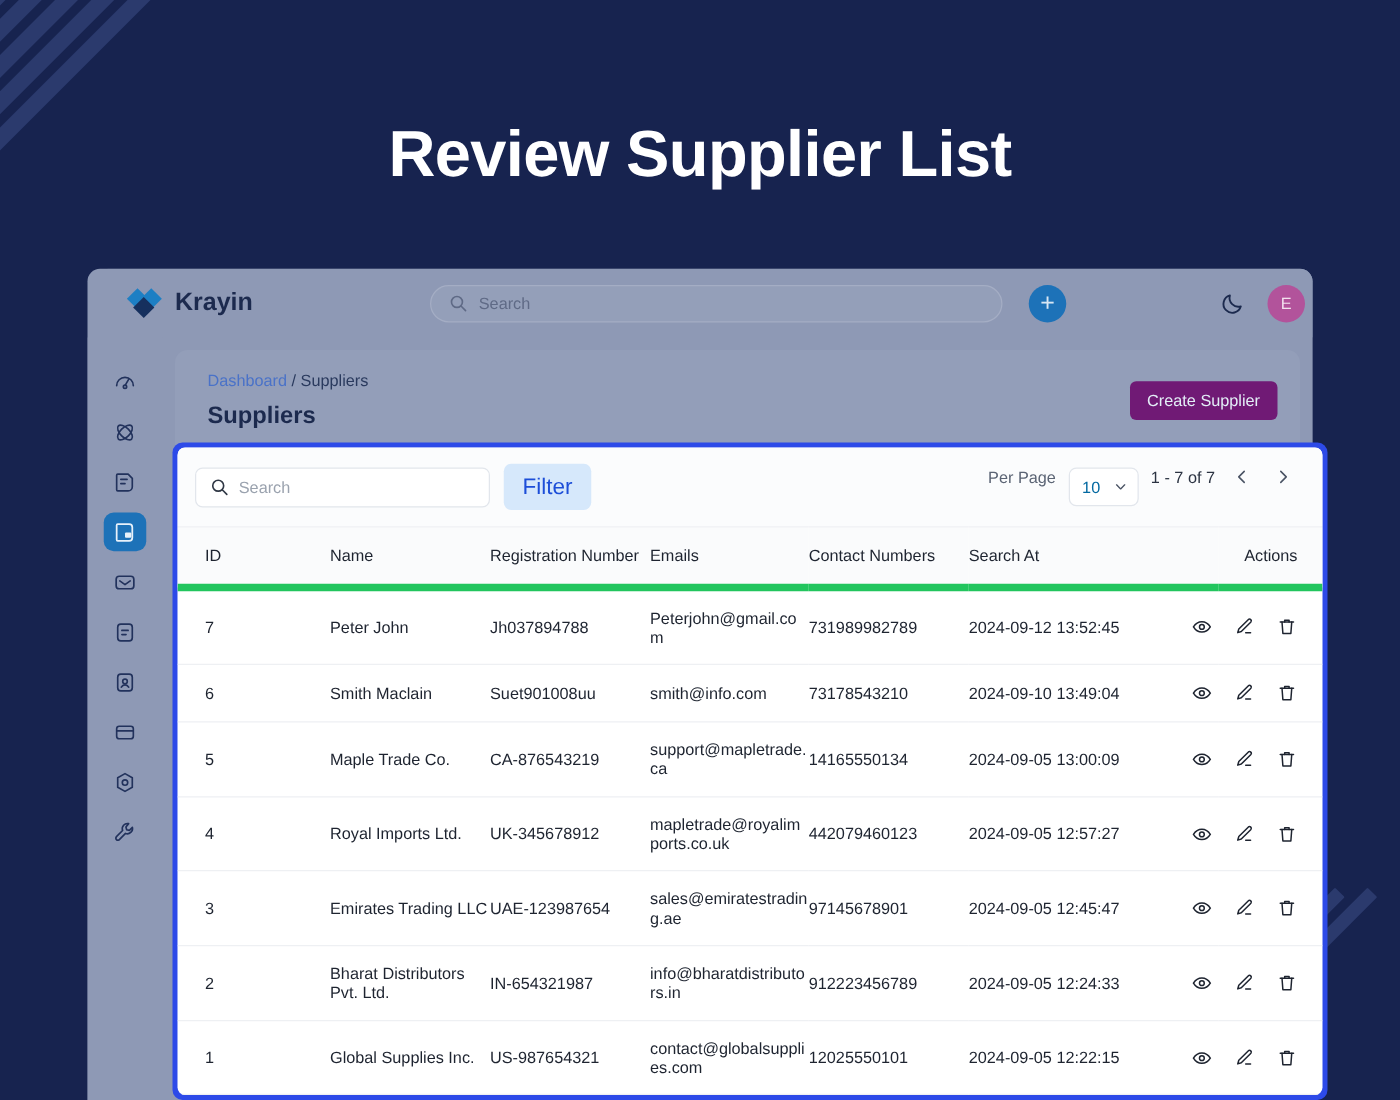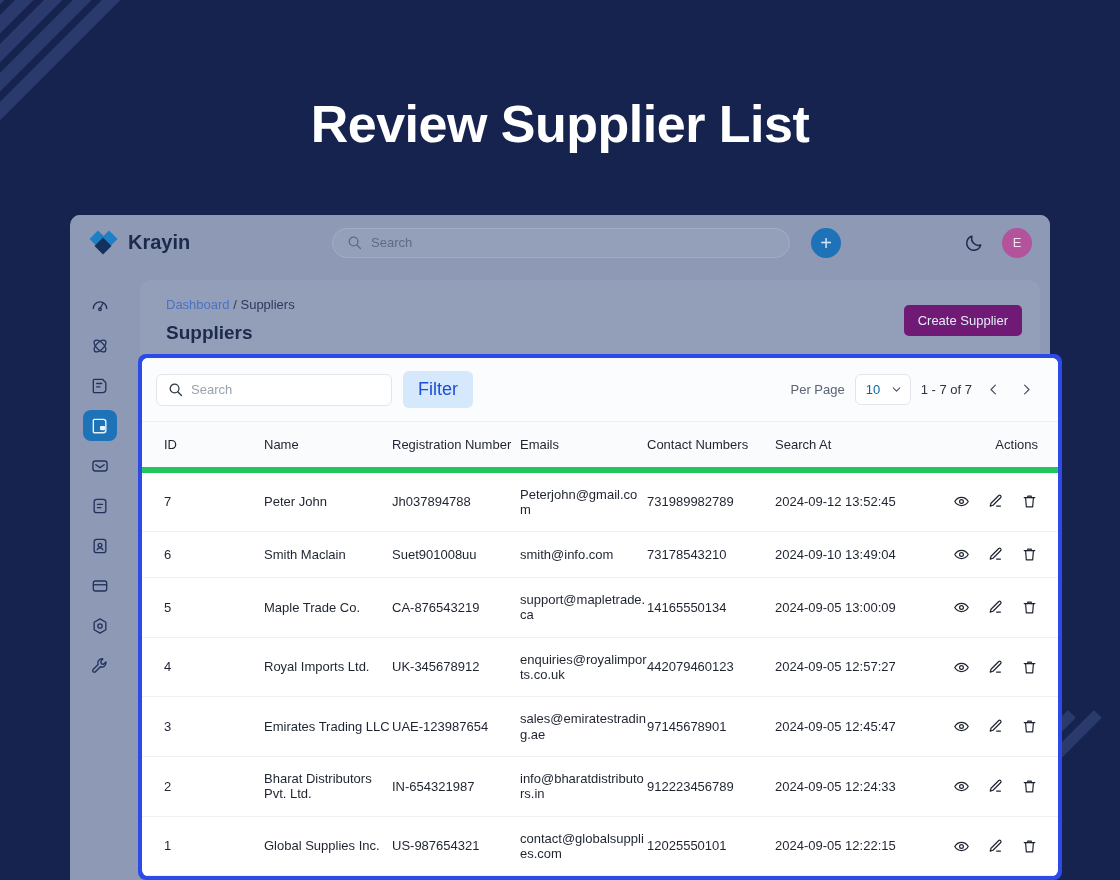--- a/index.html
+++ b/index.html
@@ -36,21 +36,21 @@
     width: 980px; height: 700px;
     background: #8e99b5;
     border-radius: 10px 10px 0 0;
     overflow: hidden;
   }
   
   .app-inner { position: absolute; inset: 0; }
 
   
   .app-header {
-    position: absolute; left: 4px; top: 0; width: 980px; height: 55px;
+    position: absolute; left: 16px; top: 0; width: 980px; height: 55px;
     background: #8e99b5;
     display: flex; align-items: center;
   }
   .brand { display: flex; align-items: center; gap: 9px; width: 200px; padding-left: 18px; }
   .brand-logo { width: 27px; height: 20px; position: relative; }
   .brand-logo .d1, .brand-logo .d2, .brand-logo .d3 {
     position: absolute; width: 12px; height: 12px; transform: rotate(45deg);
   }
   .brand-logo .d1 { background: #1d7fc4; left: 0; top: 0; }
   .brand-logo .d2 { background: #1d7fc4; left: 11px; top: 0; }
@@ -141,21 +141,21 @@
     border: 1px solid #e2e6ec; background: #fff;
     display: flex; align-items: center; gap: 8px; padding-left: 11px;
     font-size: 13px; color: #9aa2ae;
   }
   .filter-btn {
     background: #d6e8fb; color: #1d4ed8;
     border: none; border-radius: 6px;
     font-size: 18px; padding: 8px 15px;
     font-family: inherit;
   }
-  .pager { margin-left: auto; display: flex; align-items: center; gap: 10px; padding-right: 6px; }
+  .pager { margin-left: auto; display: flex; align-items: flex-start; gap: 10px; padding-right: 6px; }
   .pager-label { font-size: 13px; color: #5b6474; }
   .per-page-select {
     width: 56px; height: 31px; border: 1px solid #e2e6ec; border-radius: 6px;
     background: #fff; display: flex; align-items: center;
     justify-content: space-between; padding: 0 7px 0 10px;
     font-size: 13px; color: #0369a1;
   }
   .range-label { font-size: 13px; color: #2b3342; }
   .pg-arrow { color: #4a5364; padding: 0 4px; display: flex; align-items: center; }
 
@@ -486,21 +486,21 @@
                     <path d="M6.5 6.5l1 13h9l1-13"></path>
                   </svg>
                 </span>
               </div>
             </td>
           </tr>
           <tr>
             <td class="c-id">4</td>
             <td class="c-name">Royal Imports Ltd.</td>
             <td class="c-reg">UK-345678912</td>
-            <td class="c-email">enquiries@royalimports.co.uk</td>
+            <td class="c-email">mapletrade@royalimports.co.uk</td>
             <td class="c-phone">442079460123</td>
             <td class="c-created">2024-09-05 12:57:27</td>
             <td class="c-actions" style="padding: 14px 0px;">
               <div class="actions-cell">
                 <span class="act-icon">
                   <svg width="17" height="17" viewBox="0 0 24 24" fill="none" stroke="currentColor" stroke-width="1.7">
                     <path d="M2.5 12S6 6.2 12 6.2 21.5 12 21.5 12 18 17.8 12 17.8 2.5 12 2.5 12z"></path>
                     <circle cx="12" cy="12" r="2.7"></circle>
                   </svg>
                 </span>

